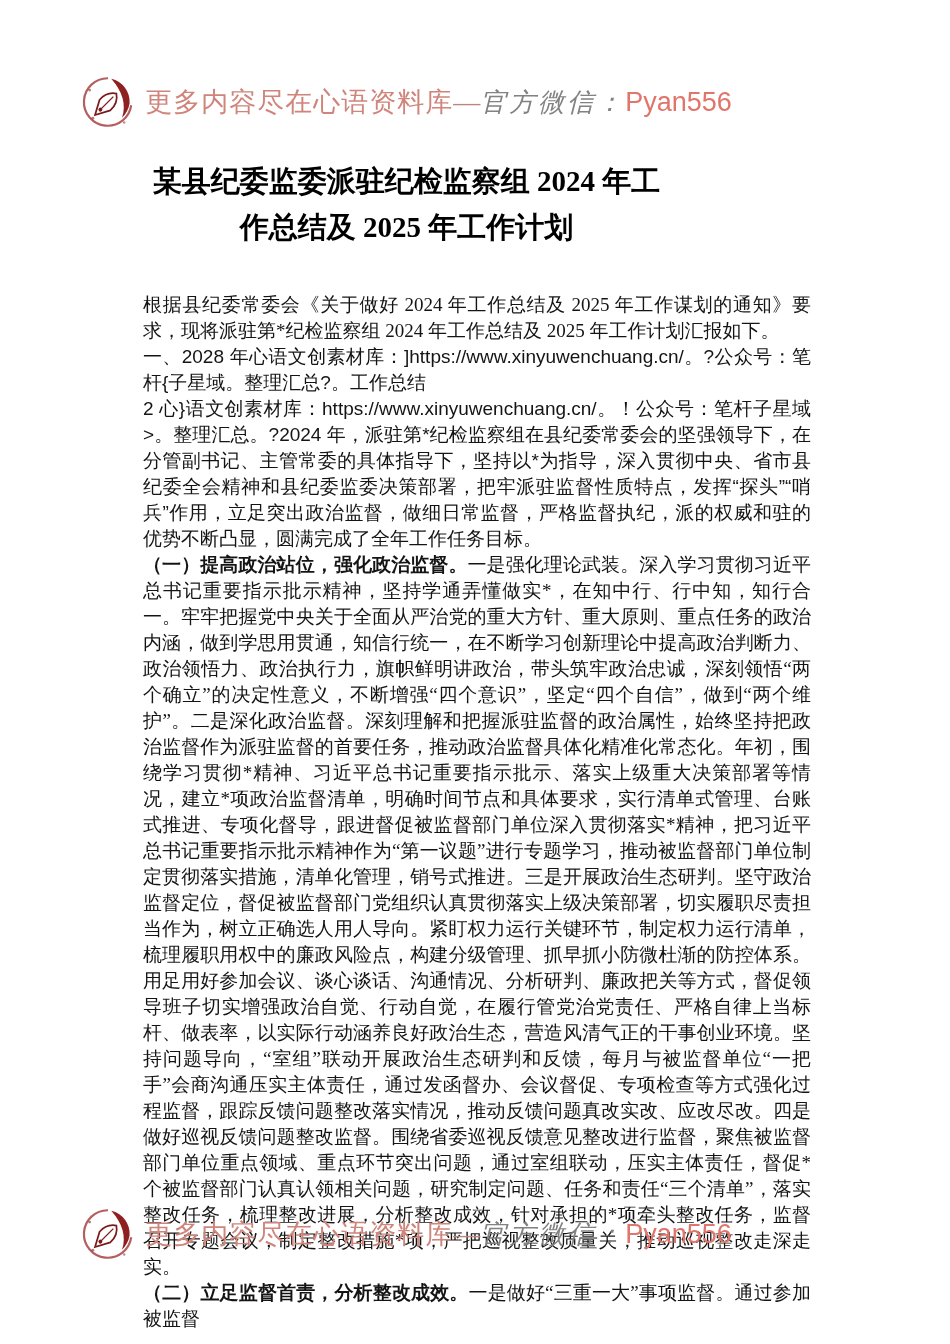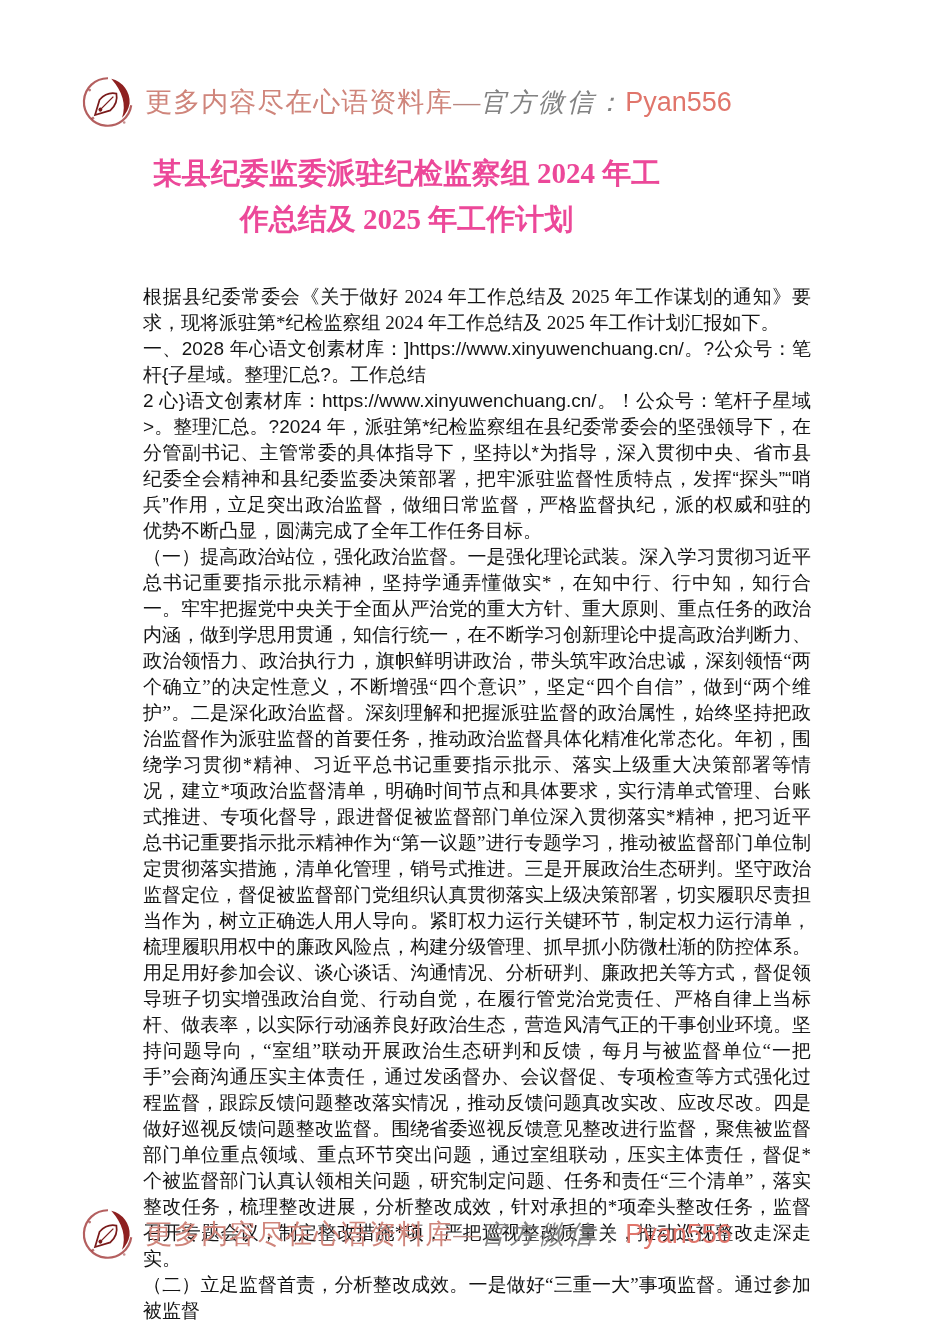--- a/index.html
+++ b/index.html
@@ -30,39 +30,39 @@
     font-family:"Liberation Serif","DejaVu Serif",serif;
     font-style:italic; color:#828282; font-size:26px; letter-spacing:3px;
   }
   .wm-account {
     font-family:"Liberation Sans","DejaVu Sans",sans-serif;
     color:#e0756b; font-size:27px;
   }
   
   .title {
     position:absolute; top:146px; left:138px; right:138px;
-    margin:4px;
+    margin:12px;
     text-align:center;
     font-family:"Liberation Serif","DejaVu Serif",serif;
     font-weight:700;
     font-size:29px; line-height:46px;
-    color:#ec4899;
+    color:#000000;
   }
   
   .doc-body {
-    position:absolute; top:284px; left:143px; width:668px;
+    position:absolute; top:292px; left:143px; width:668px;
     font-size:19px; line-height:26px;
     text-align:justify;
     color:#141414;
     word-break:break-all;
   }
   .doc-body p { margin:0; padding:0; }
   .song { font-family:"Liberation Serif","DejaVu Serif",serif; }
   .hei  { font-family:"Liberation Sans","DejaVu Sans",sans-serif; }
-  .lead { font-weight:400; }
+  .lead { font-weight:700; }
 </style>
 </head>
 <body>
 
 <div class="page">
 
   <div class="wm wm-header">
     <span class="logo">
       <svg viewBox="0 0 50 50" width="54" height="54">
         <path d="M25 3 A22 22 0 1 0 46.5 28" fill="none" stroke="#9b2a2a" stroke-width="2" opacity="0.75"></path>

